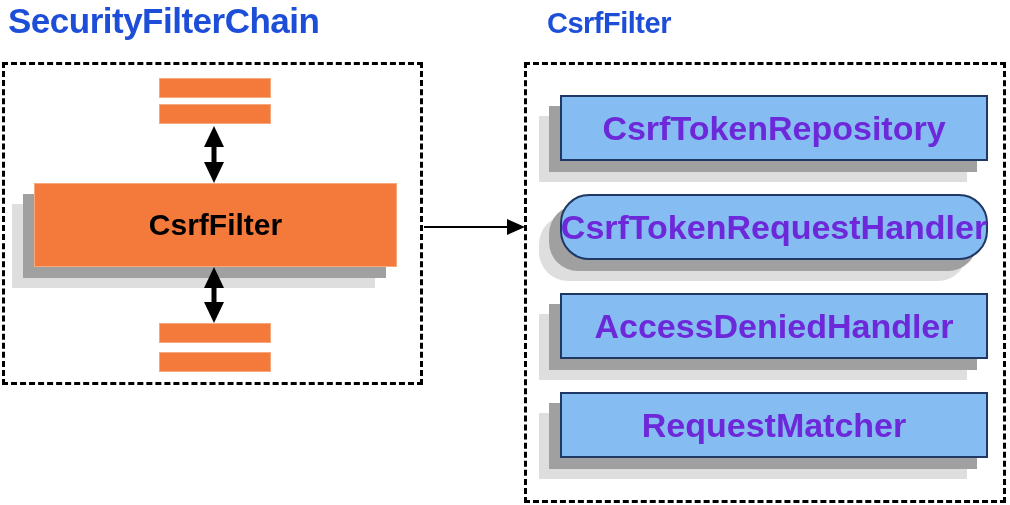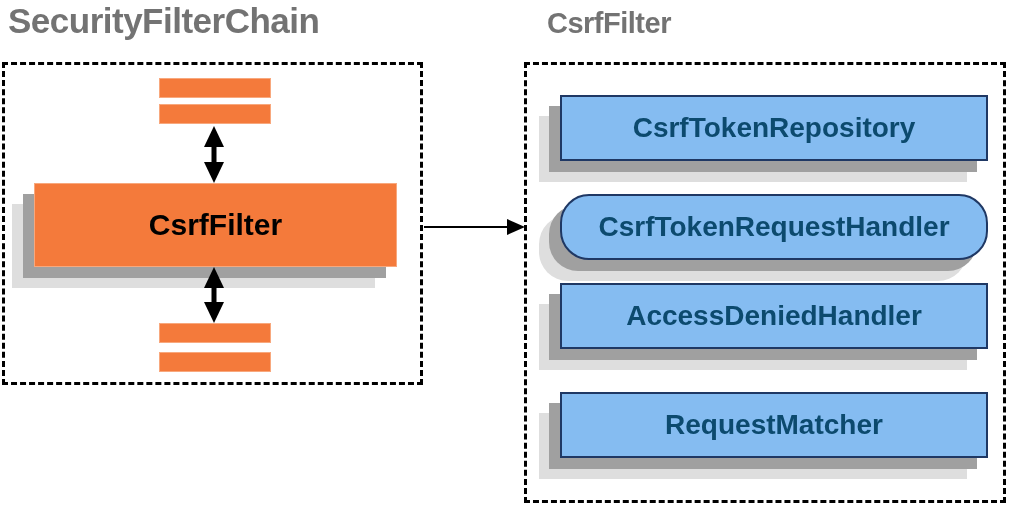--- a/index.html
+++ b/index.html
@@ -11,21 +11,21 @@
   .stage {
     position: relative;
     width: 1010px;
     height: 505px;
     background: #ffffff;
     overflow: hidden;
   }
   .abs { position: absolute; }
 
   .panel-title {
-    color: #737373;
+    color: #1d4ed8;
     font-weight: bold;
     white-space: nowrap;
     letter-spacing: -0.5px;
   }
   .title-left  { left: 8px;   top: 0px; font-size: 35px; line-height: 42px; }
   .title-right { left: 547px; top: 4px; font-size: 29px; line-height: 38px; }
 
   .dashed-box {
     border: 3px dashed #000000;
     background: transparent;
@@ -73,26 +73,26 @@
     background: #85BCF1;
     border: 2px solid #1F3864;
     box-sizing: border-box;
     box-shadow: -11px 11px 0 0 #A0A0A0, -21px 21px 0 0 #DEDEDE;
     display: flex;
     align-items: center;
     justify-content: center;
   }
   .comp-1 { top: 95px; }
   .comp-2 { top: 194px; border-radius: 29px; }
-  .comp-3 { top: 283px; }
+  .comp-3 { top: 293px; }
   .comp-4 { top: 392px; }
   .component-box .label {
-    font-size: 28px;
+    font-size: 34px;
     font-weight: bold;
-    color: #0c4a6e;
+    color: #6d28d9;
     white-space: nowrap;
   }
 
   .varrow-1 { left: 202px; top: 126px; }
   .varrow-2 { left: 202px; top: 267px; }
   .harrow   { left: 424px; top: 217px; }
   svg { display: block; }
 </style>
 </head>
 <body>

